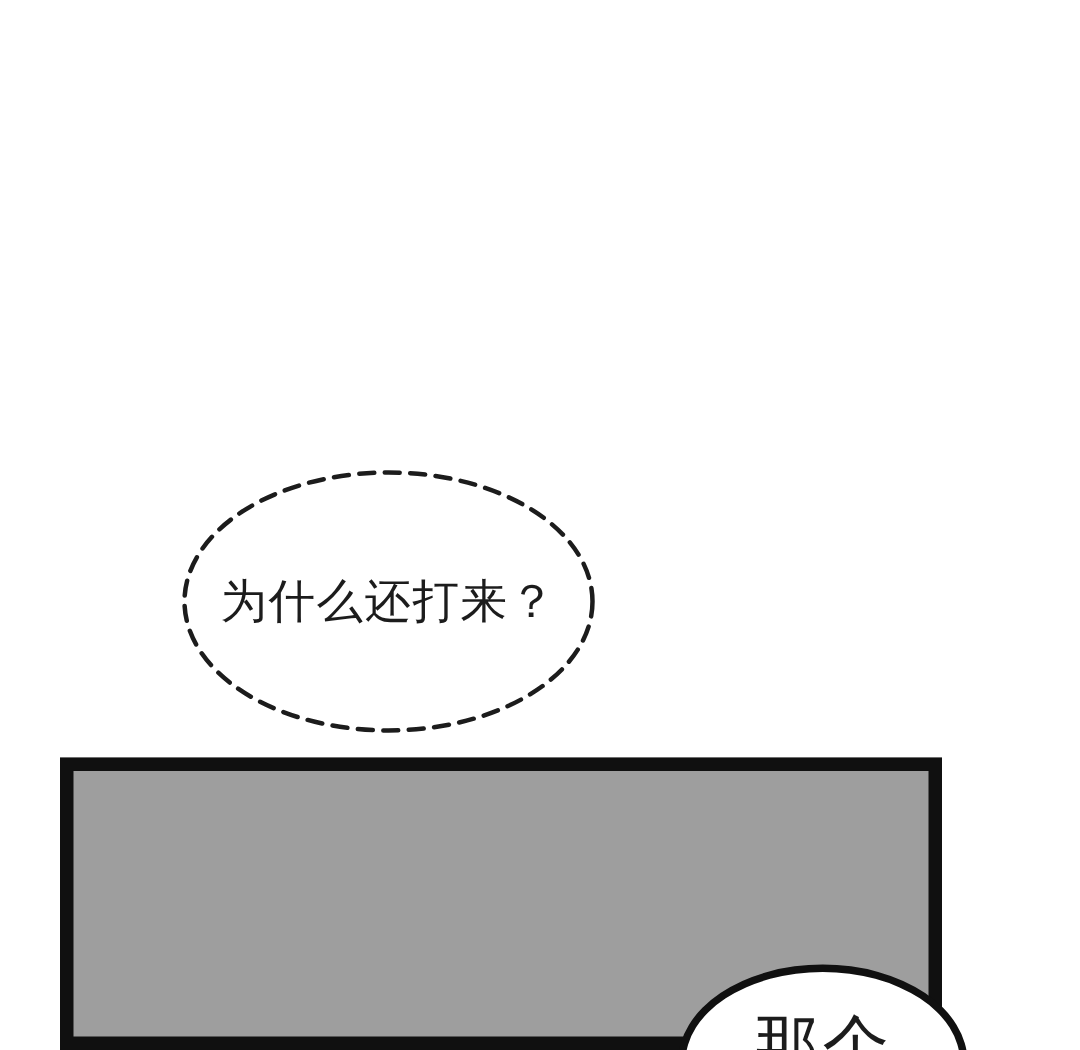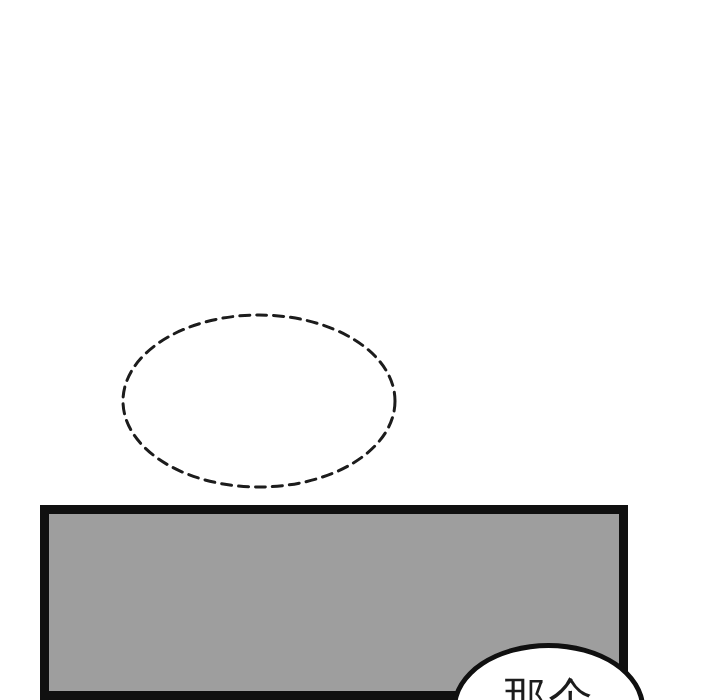--- a/index.html
+++ b/index.html
@@ -83,19 +83,20 @@
   }
 </style>
 </head>
 <body>
 
 <div class="page">
 
   <svg class="dashed-bubble-svg" viewBox="0 0 282 182" xmlns="http://www.w3.org/2000/svg" aria-hidden="true">
     <ellipse cx="141" cy="91" rx="136" ry="86" fill="#ffffff" stroke="#1c1c1c" stroke-width="3" stroke-dasharray="10 7" stroke-linecap="round"></ellipse>
   </svg>
+  <div class="dashed-bubble-text">为什么还打来？</div>
 
   <div class="comic-panel"></div>
 
   <div class="bottom-bubble"></div>
   <div class="bottom-bubble-text">那个</div>
 
 </div>
 
 </body></html>

